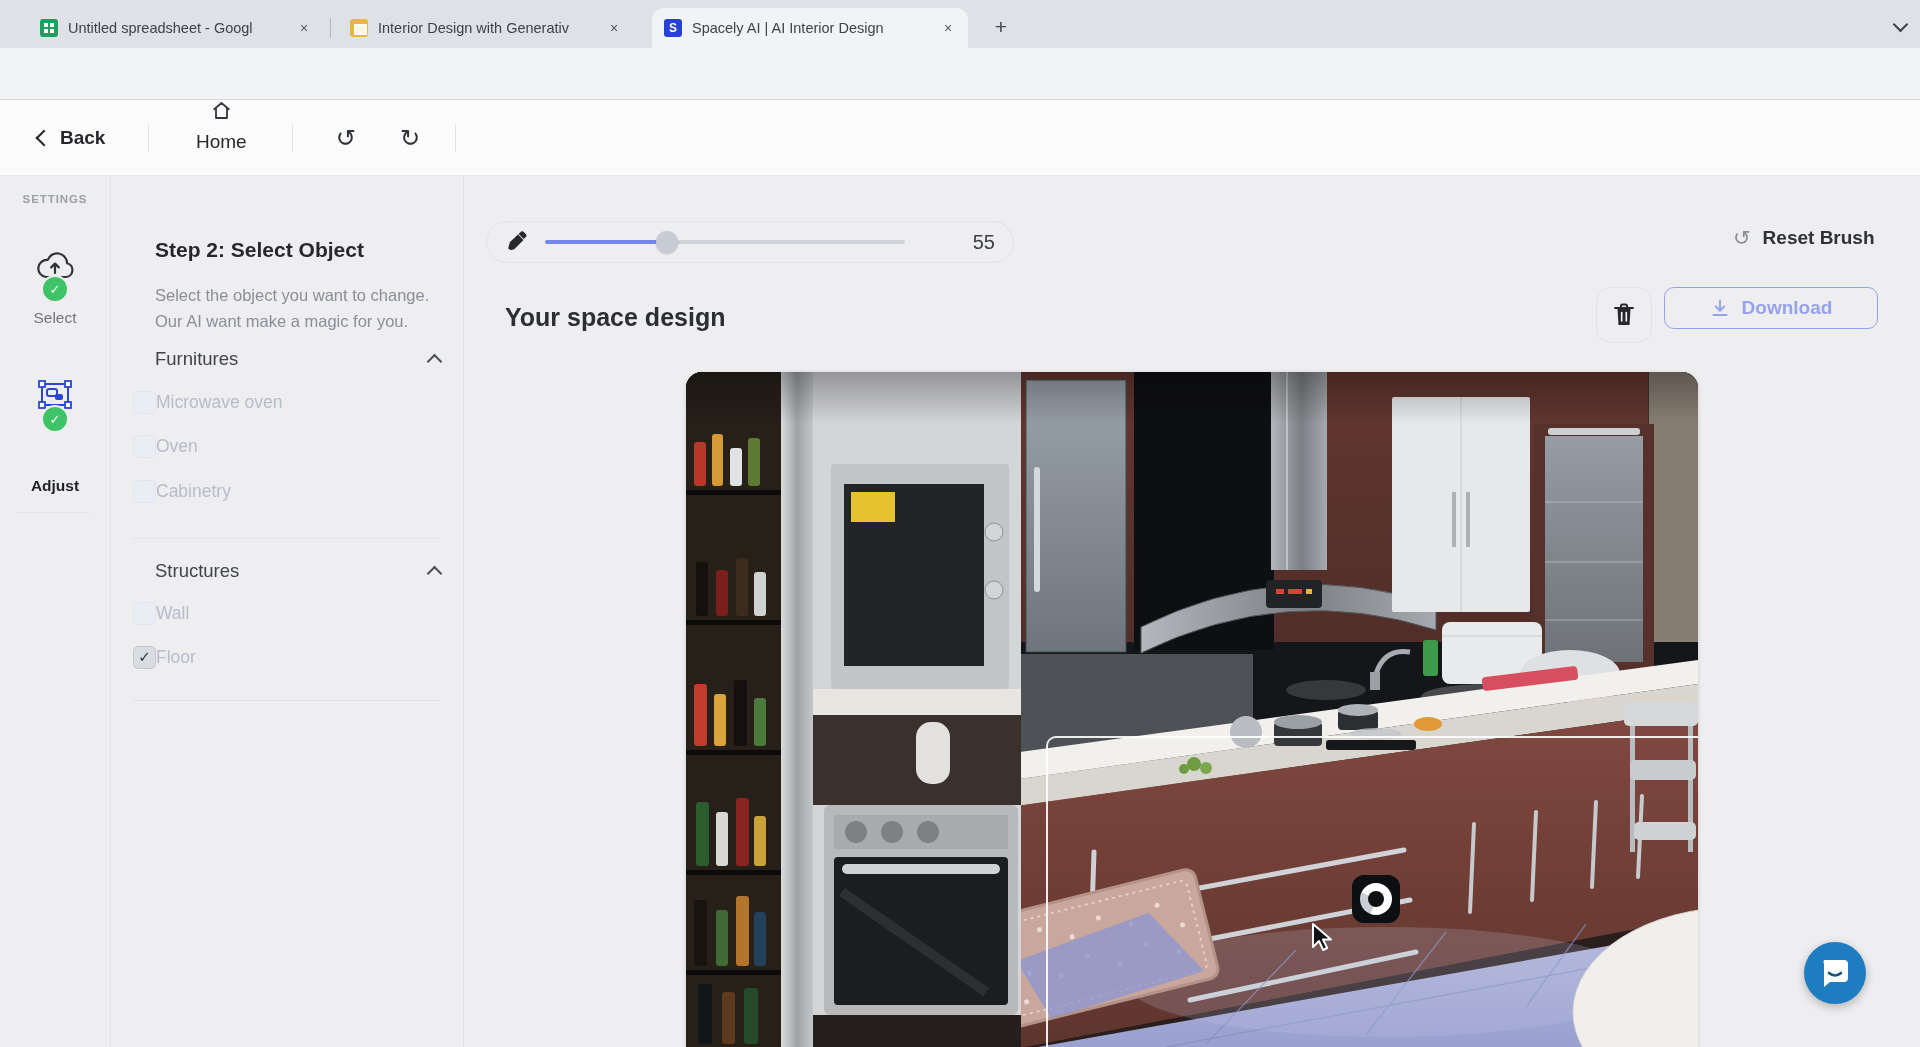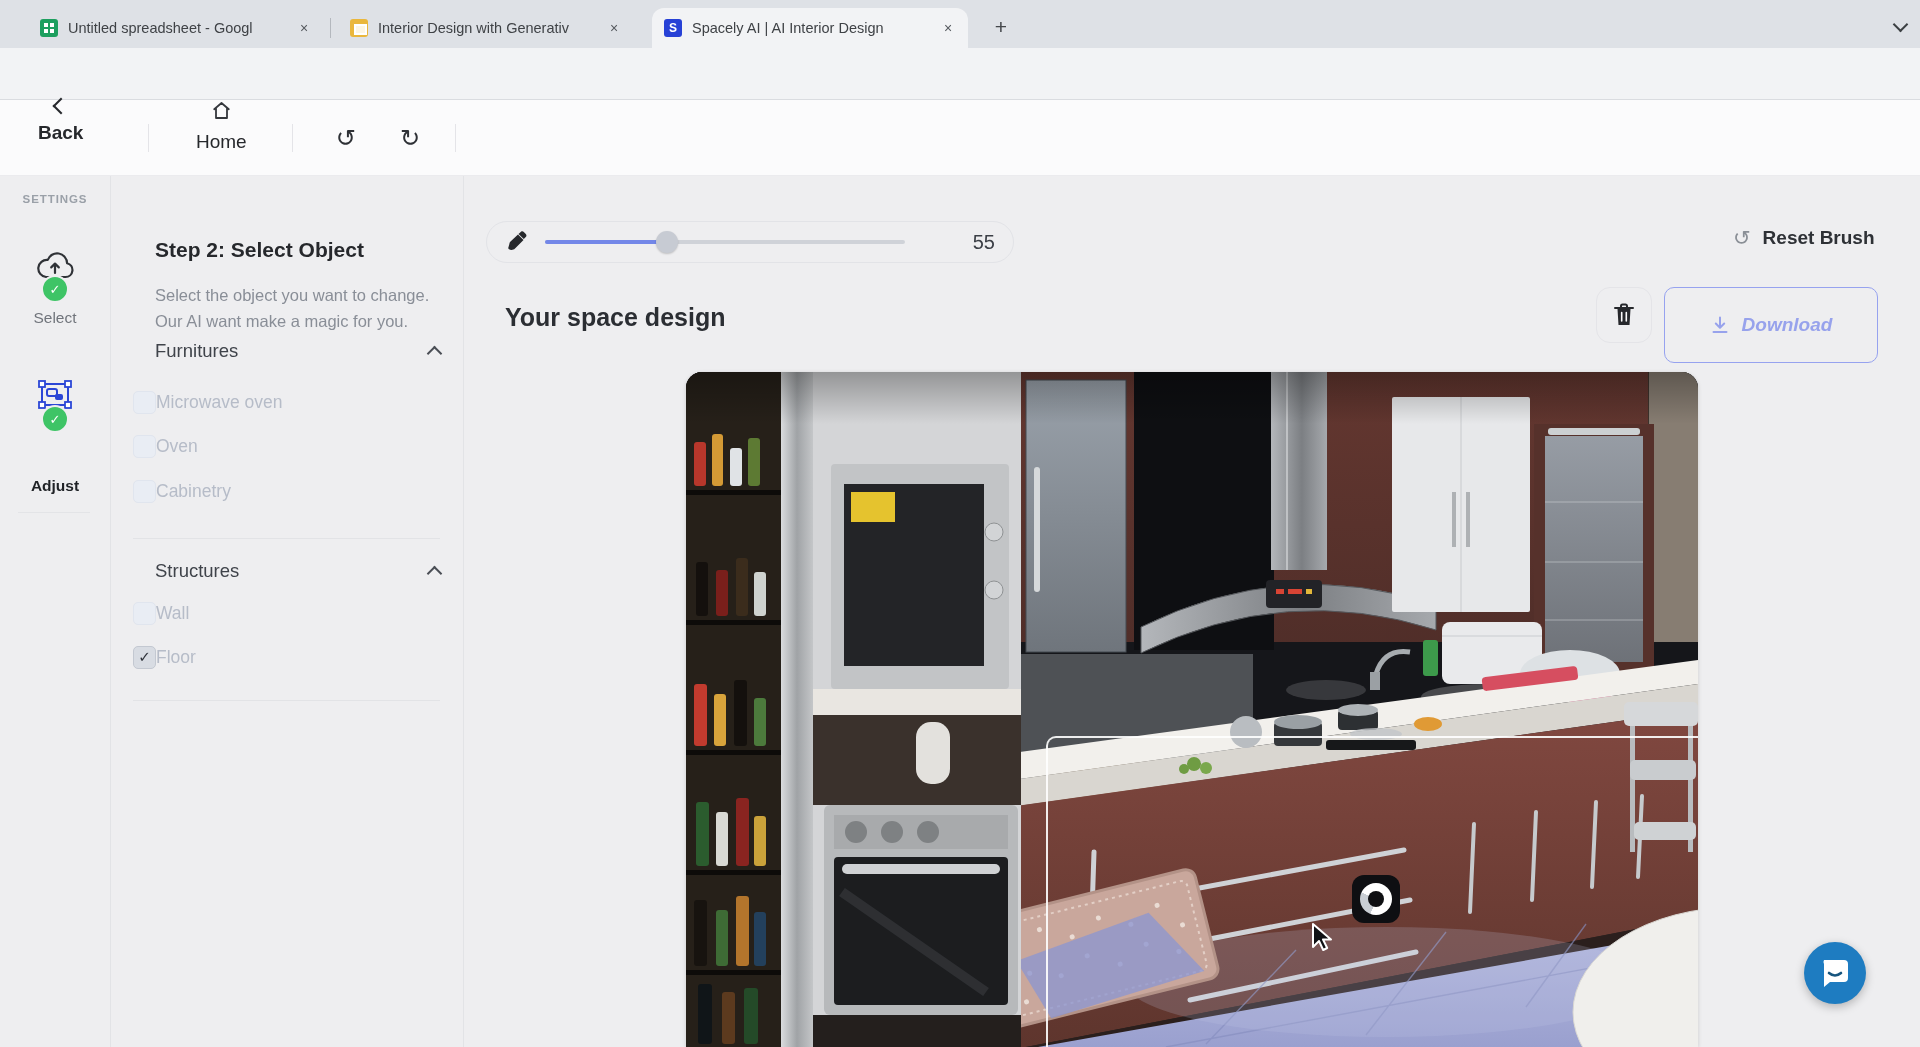--- a/index.html
+++ b/index.html
@@ -94,22 +94,22 @@
   .eraser-btn{position:absolute;left:1038px;top:228px;width:30px;height:30px;display:flex;align-items:center;justify-content:center;}
   .eraser-shape{width:20px;height:13px;border-radius:3px;transform:rotate(-24deg);
     background:linear-gradient(180deg,#4a4e54 55%,#9094
 9a 55%);}
   .reset-brush{position:absolute;left:1733px;top:226px;display:flex;align-items:center;gap:12px;}
   .reset-icon{font-size:21px;color:#8a8f96;}
   .reset-label{font-size:19px;font-weight:600;color:#2e3136;}
   .design-heading{position:absolute;left:505px;top:303px;font-size:25px;font-weight:800;color:#2b2e33;}
   .trash-btn{position:absolute;left:1596px;top:287px;width:56px;height:56px;border:1px solid #e4e4e8;border-radius:14px;
     display:flex;align-items:center;justify-content:center;box-sizing:border-box;}
-  .download-btn{position:absolute;left:1664px;top:287px;width:214px;height:76px;border:1.5px solid #96a2ef;border-radius:10px;
-    display:flex;align-items:center;justify-content:center;gap:12px;color:#97a2ec;font-size:19px;font-weight:600;box-sizing:border-box;font-style:italic;}
+  .download-btn{position:absolute;left:1664px;top:287px;width:214px;height:42px;border:1.5px solid #96a2ef;border-radius:10px;
+    display:flex;align-items:center;justify-content:center;gap:12px;color:#97a2ec;font-size:19px;font-weight:600;box-sizing:border-box;}
   
   .kimg{position:absolute;left:686px;top:372px;width:1012px;height:675px;border-radius:16px 16px 0 0;overflow:hidden;
     background:#17181a;box-shadow:0 1px 4px rgba(0,0,0,.15);}
   .sel-rect{position:absolute;left:360px;top:364px;right:0;bottom:0;border-left:2px solid rgba(255,255,255,.9);
     border-top:2px solid rgba(255,255,255,.9);border-radius:10px 0 0 0;}
   .brush-ind{position:absolute;left:666px;top:503px;width:48px;height:48px;border-radius:12px;background:#0e0f12;}
   .brush-ring{position:absolute;left:8px;top:8px;width:32px;height:32px;border-radius:50%;
     background:conic-gradient(from 200deg,#c9ced4 0 95deg,#ffffff 95deg 360deg);}
   .brush-ring::after{content:"";position:absolute;left:8px;top:8px;width:16px;height:16px;border-radius:50%;background:#0e0f12;}
   .k-cursor{position:absolute;left:624px;top:550px;}
@@ -167,21 +167,21 @@
       </svg>
   </div>
   <div class="navic" style="left:1780px;">
       <span class="panel-icon"></span>
     </div>
   <div class="avatar"></div>
   <div class="navic dots" style="left:1880px;">⋮</div>
 </div>
 
 <div class="appbar">
-  <div class="appbar-item" style="left:38px;flex-direction:column;">
+  <div class="appbar-item" style="left:38px;">
     <span class="chev-left"></span>
     <span class="appbar-label">Back</span>
   </div>
   <div class="appbar-sep" style="left:148px;"></div>
   <div class="appbar-item" style="left:196px;flex-direction:column;">
     <svg width="21" height="21" viewBox="0 0 21 21">
       <path d="M3.2 9.2 10.5 3l7.3 6.2M5 8.2V18h11V8.2" fill="none" stroke="#34373c" stroke-width="1.8" stroke-linejoin="round" stroke-linecap="round"></path>
     </svg>
     <span class="appbar-label" style="font-weight:500;">Home</span>
   </div>
@@ -218,21 +218,21 @@
   <span class="check-circle">✓</span>
   <span class="rail-label bold">Adjust</span>
 </div>
 <div class="rail-hr"></div>
 
 <div class="step-title">Step 2: Select Object</div>
 <div class="step-desc">
   <span>Select the object you want to change.</span> <span>Our AI want make a magic for you.</span>
 </div>
 
-<div class="section-header" style="top:340px;gap:40px;">
+<div class="section-header" style="top:348px;gap:40px;">
   <span class="section-title">Furnitures</span>
   <span class="chev-up"></span>
 </div>
 <div class="check-row" style="top:389px;">
   <span class="cbox"></span>
   <span class="cbox-label">Microwave oven</span>
 </div>
 <div class="check-row" style="top:433px;">
   <span class="cbox"></span>
   <span class="cbox-label">Oven</span>

